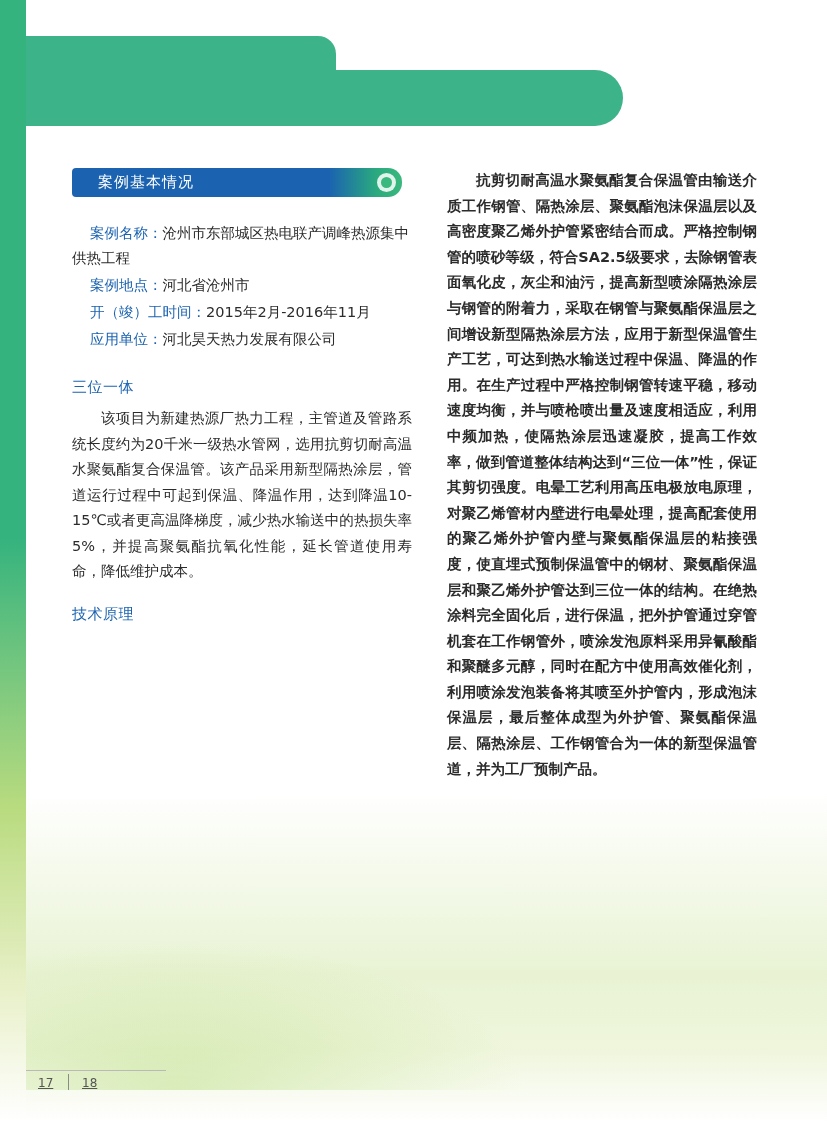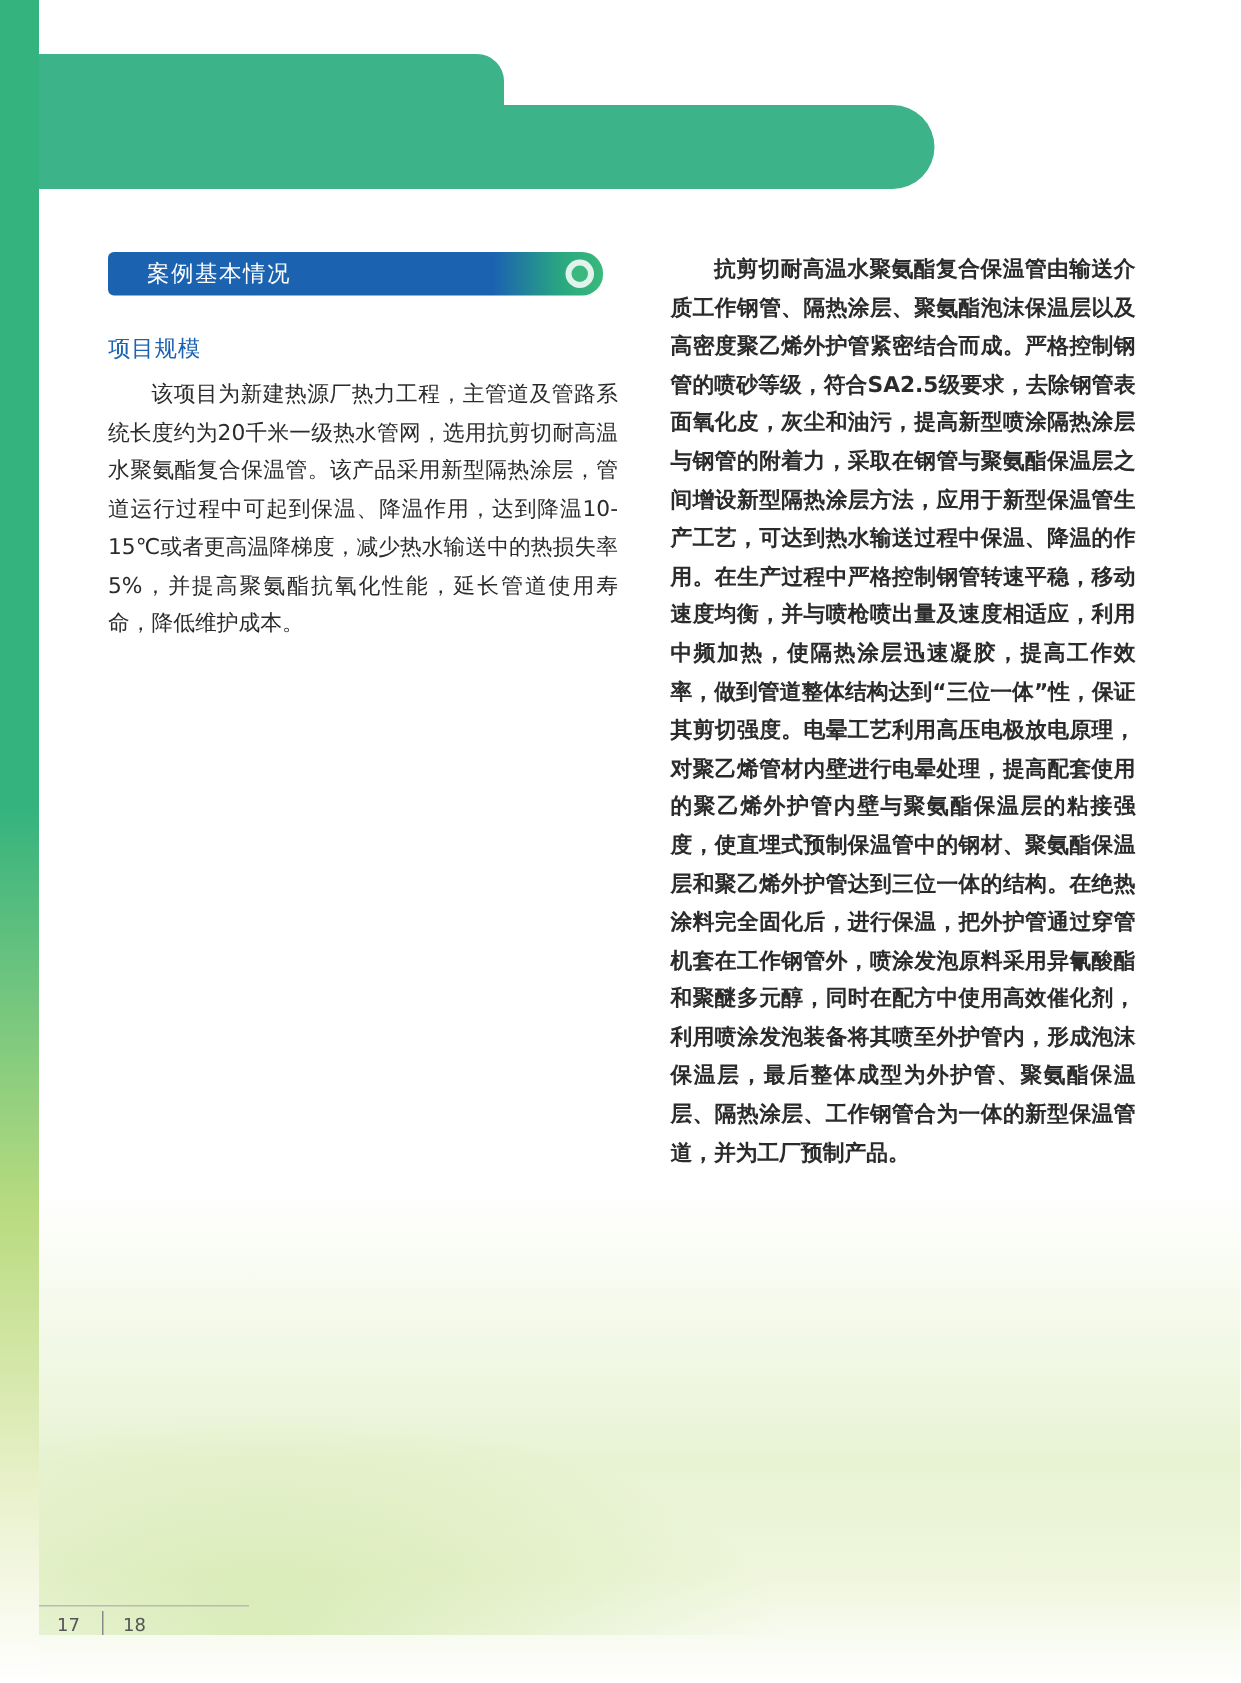--- a/index.html
+++ b/index.html
@@ -200,20 +200,21 @@
     top: 0;
     width: 140px;
     height: 1px;
     background: #b9b9b9;
   }
   .page-num {
     position: absolute;
     top: 6px;
     font-size: 12px;
     color: #555555;
+    text-decoration: underline;
   }
   .page-num.a { left: 12px; }
   .page-sep {
     position: absolute;
     left: 42px;
     top: 4px;
     width: 1px;
     height: 16px;
     background: #8a8a8a;
   }
@@ -235,25 +236,40 @@
 
   <div class="col-left">
 
     <div class="section-pill">
       <div class="pill-bg"></div>
       <div class="pill-dot"></div>
       <div class="pill-dot-inner"></div>
       <div class="pill-label">案例基本情况</div>
     </div>
 
-
-
-    <div class="sub-head">项目规模</div>
+    <ul class="info-list">
+      <li class="info-item">
+        <span class="info-label">案例名称：</span><span class="info-value">沧州市东部城区热电联产调峰热源集中供热工程</span>
+      </li>
+      <li class="info-item">
+        <span class="info-label">案例地点：</span><span class="info-value">河北省沧州市</span>
+      </li>
+      <li class="info-item">
+        <span class="info-label">开（竣）工时间：</span><span class="info-value">2015年2月-2016年11月</span>
+      </li>
+      <li class="info-item">
+        <span class="info-label">应用单位：</span><span class="info-value">河北昊天热力发展有限公司</span>
+      </li>
+    </ul>
+
+
+    <div class="sub-head">三位一体</div>
     <p class="body-text">该项目为新建热源厂热力工程，主管道及管路系统长度约为20千米一级热水管网，选用抗剪切耐高温水聚氨酯复合保温管。该产品采用新型隔热涂层，管道运行过程中可起到保温、降温作用，达到降温10-15℃或者更高温降梯度，减少热水输送中的热损失率5%，并提高聚氨酯抗氧化性能，延长管道使用寿命，降低维护成本。</p>
 
+    <div class="sub-head">技术原理</div>
 
   </div>
 
   <div class="col-right">
     <p class="body-text">抗剪切耐高温水聚氨酯复合保温管由输送介质工作钢管、隔热涂层、聚氨酯泡沫保温层以及高密度聚乙烯外护管紧密结合而成。严格控制钢管的喷砂等级，符合SA2.5级要求，去除钢管表面氧化皮，灰尘和油污，提高新型喷涂隔热涂层与钢管的附着力，采取在钢管与聚氨酯保温层之间增设新型隔热涂层方法，应用于新型保温管生产工艺，可达到热水输送过程中保温、降温的作用。在生产过程中严格控制钢管转速平稳，移动速度均衡，并与喷枪喷出量及速度相适应，利用中频加热，使隔热涂层迅速凝胶，提高工作效率，做到管道整体结构达到“三位一体”性，保证其剪切强度。电晕工艺利用高压电极放电原理，对聚乙烯管材内壁进行电晕处理，提高配套使用的聚乙烯外护管内壁与聚氨酯保温层的粘接强度，使直埋式预制保温管中的钢材、聚氨酯保温层和聚乙烯外护管达到三位一体的结构。在绝热涂料完全固化后，进行保温，把外护管通过穿管机套在工作钢管外，喷涂发泡原料采用异氰酸酯和聚醚多元醇，同时在配方中使用高效催化剂，利用喷涂发泡装备将其喷至外护管内，形成泡沫保温层，最后整体成型为外护管、聚氨酯保温层、隔热涂层、工作钢管合为一体的新型保温管道，并为工厂预制产品。</p>
   </div>
 
   <div class="footer">
     <div class="footer-rule"></div>
     <div class="page-num a">17</div>

